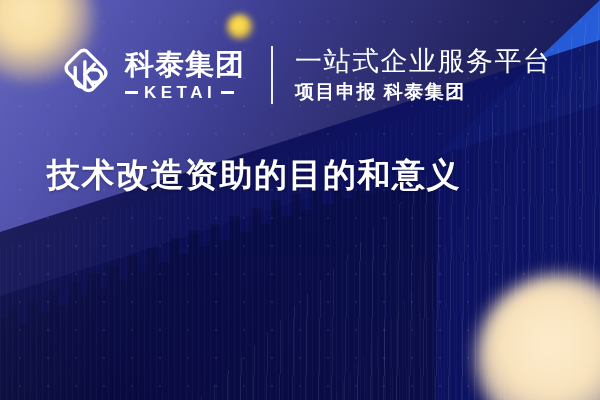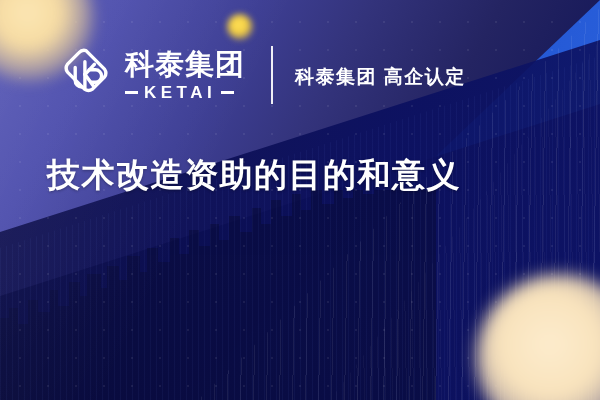--- a/index.html
+++ b/index.html
@@ -337,21 +337,22 @@
         <div class="logo-en-row">
           <span class="logo-en-dash"></span>
           <span class="logo-en">KETAI</span>
           <span class="logo-en-dash"></span>
         </div>
       </div>
 
       <div class="divider"></div>
 
       <div class="tagline">
-        <div class="tagline-sub">科泰集团 高企认定</div>
+        <div class="tagline-main">一站式企业服务平台</div>
+        <div class="tagline-sub">项目申报 科泰集团</div>
       </div>
 
     </div>
 
     <div class="main-title">技术改造资助的目的和意义</div>
 
   </div>
 </div>
 
 </body></html>

